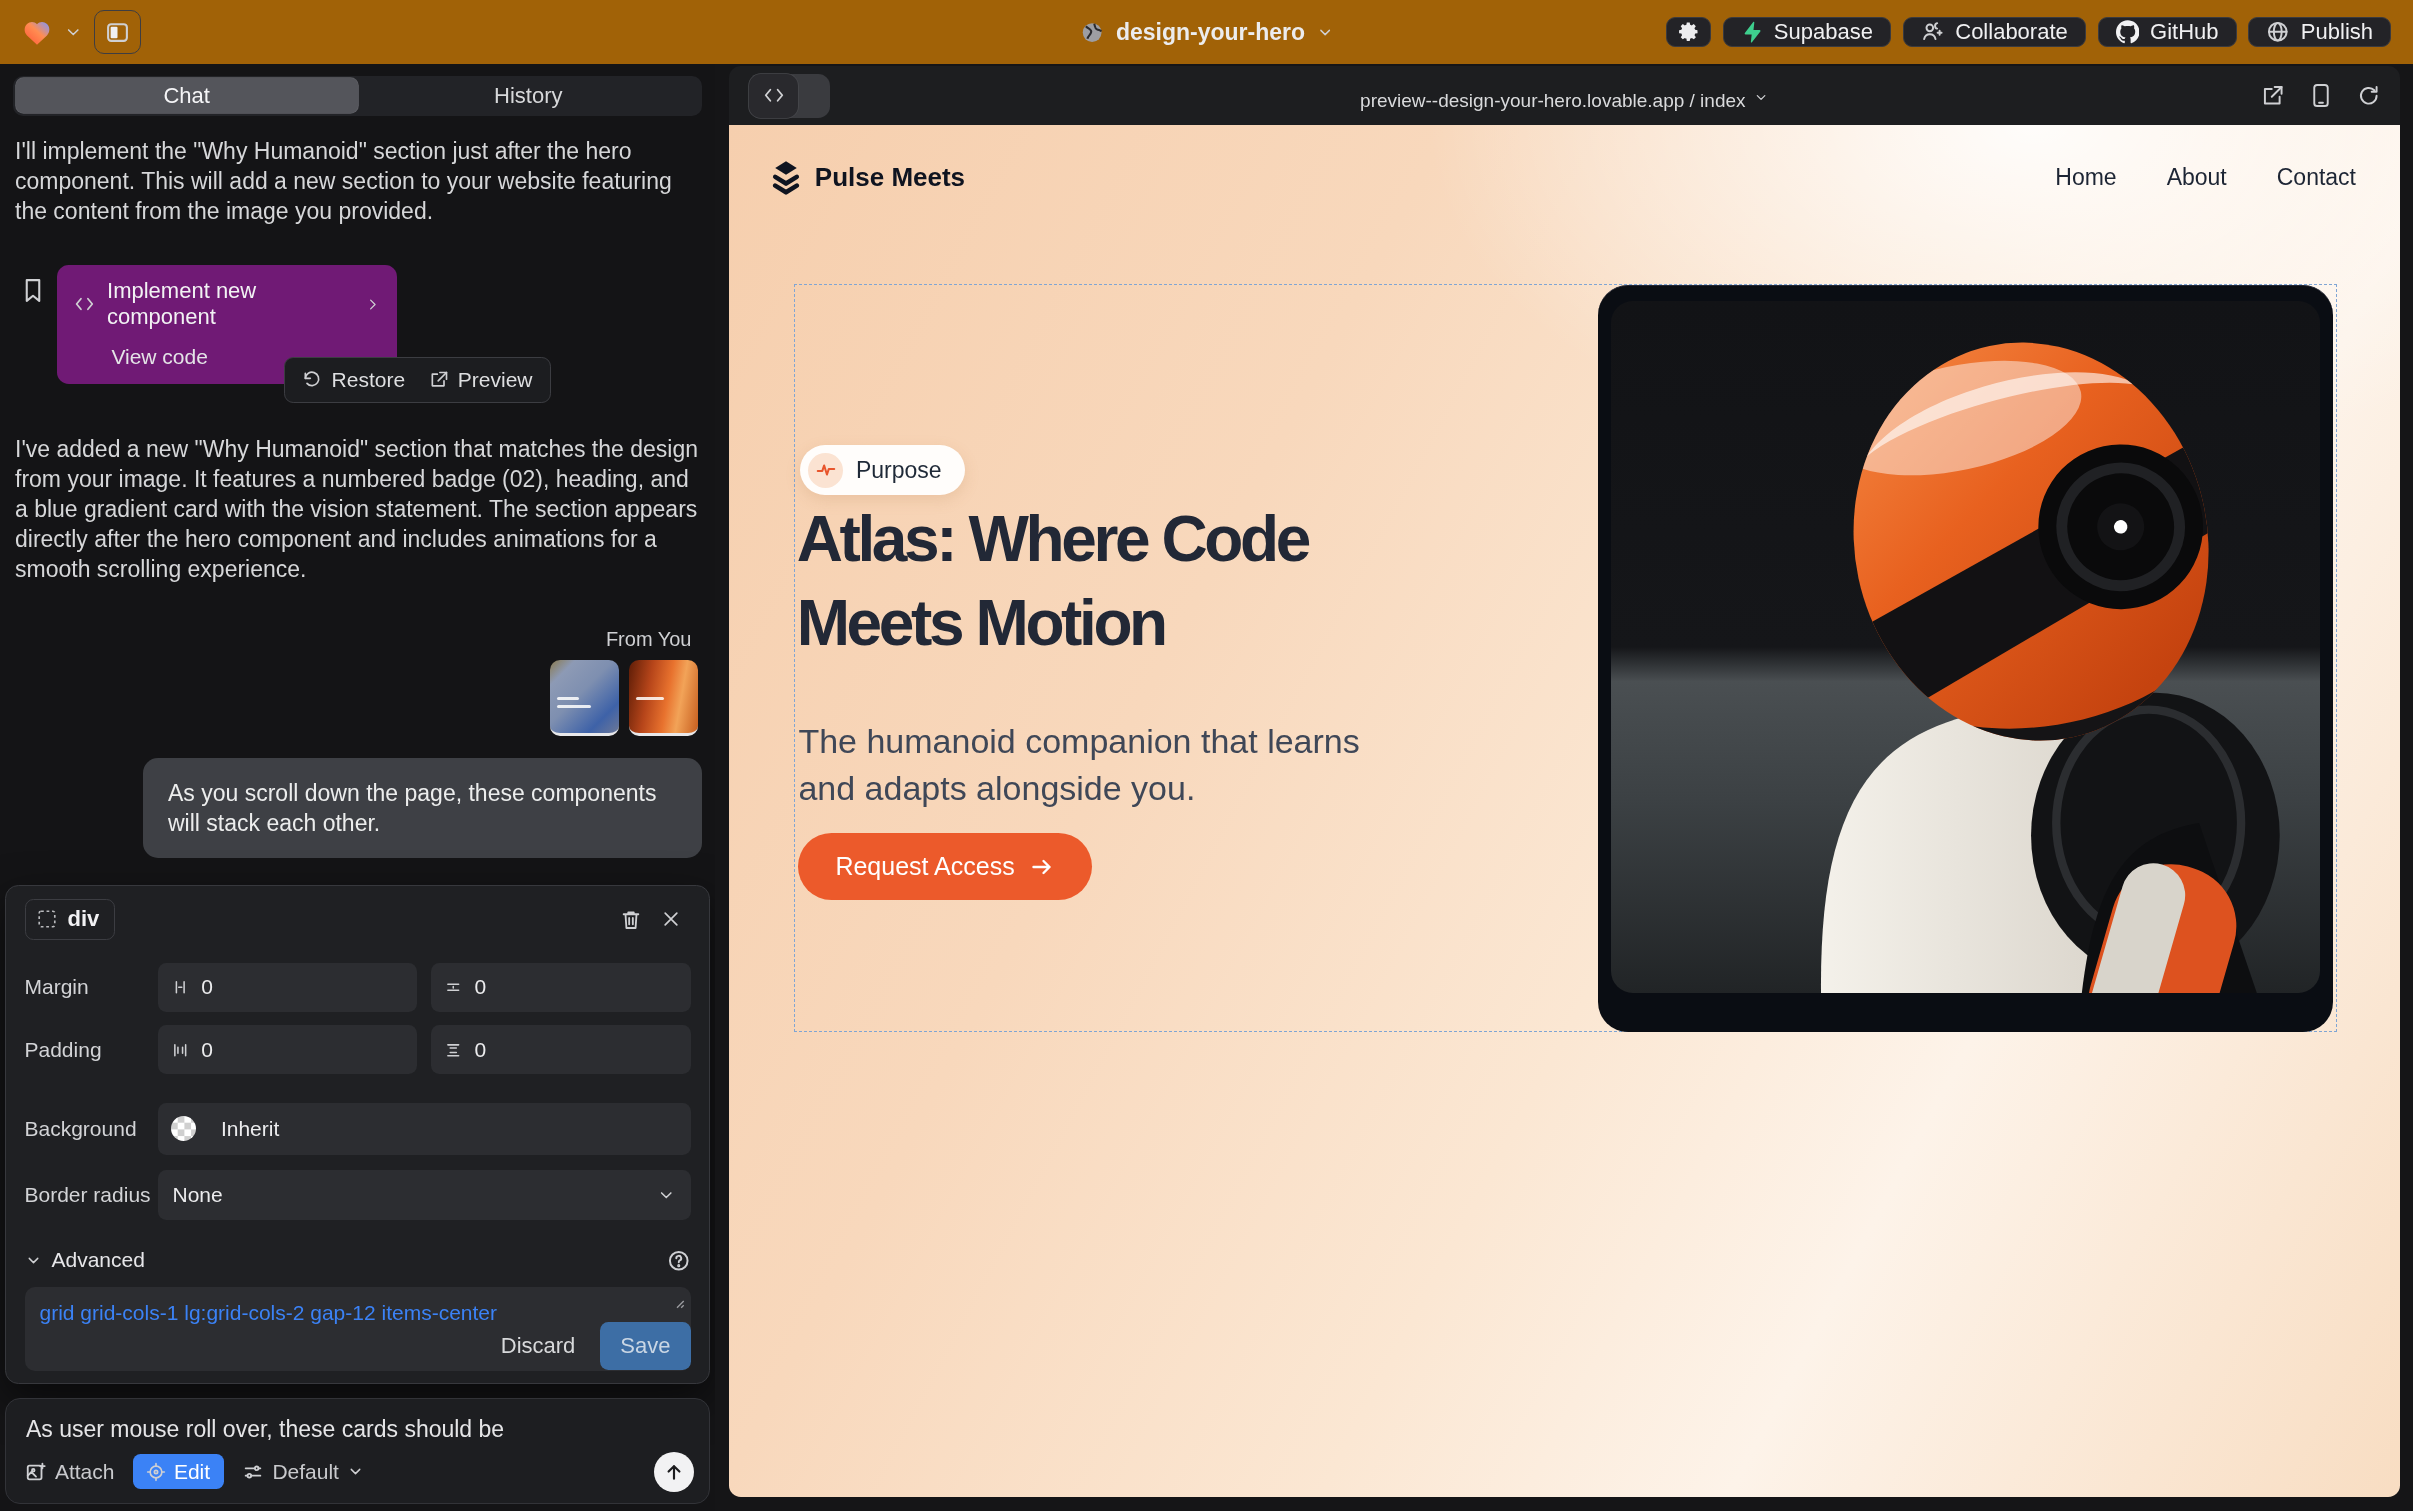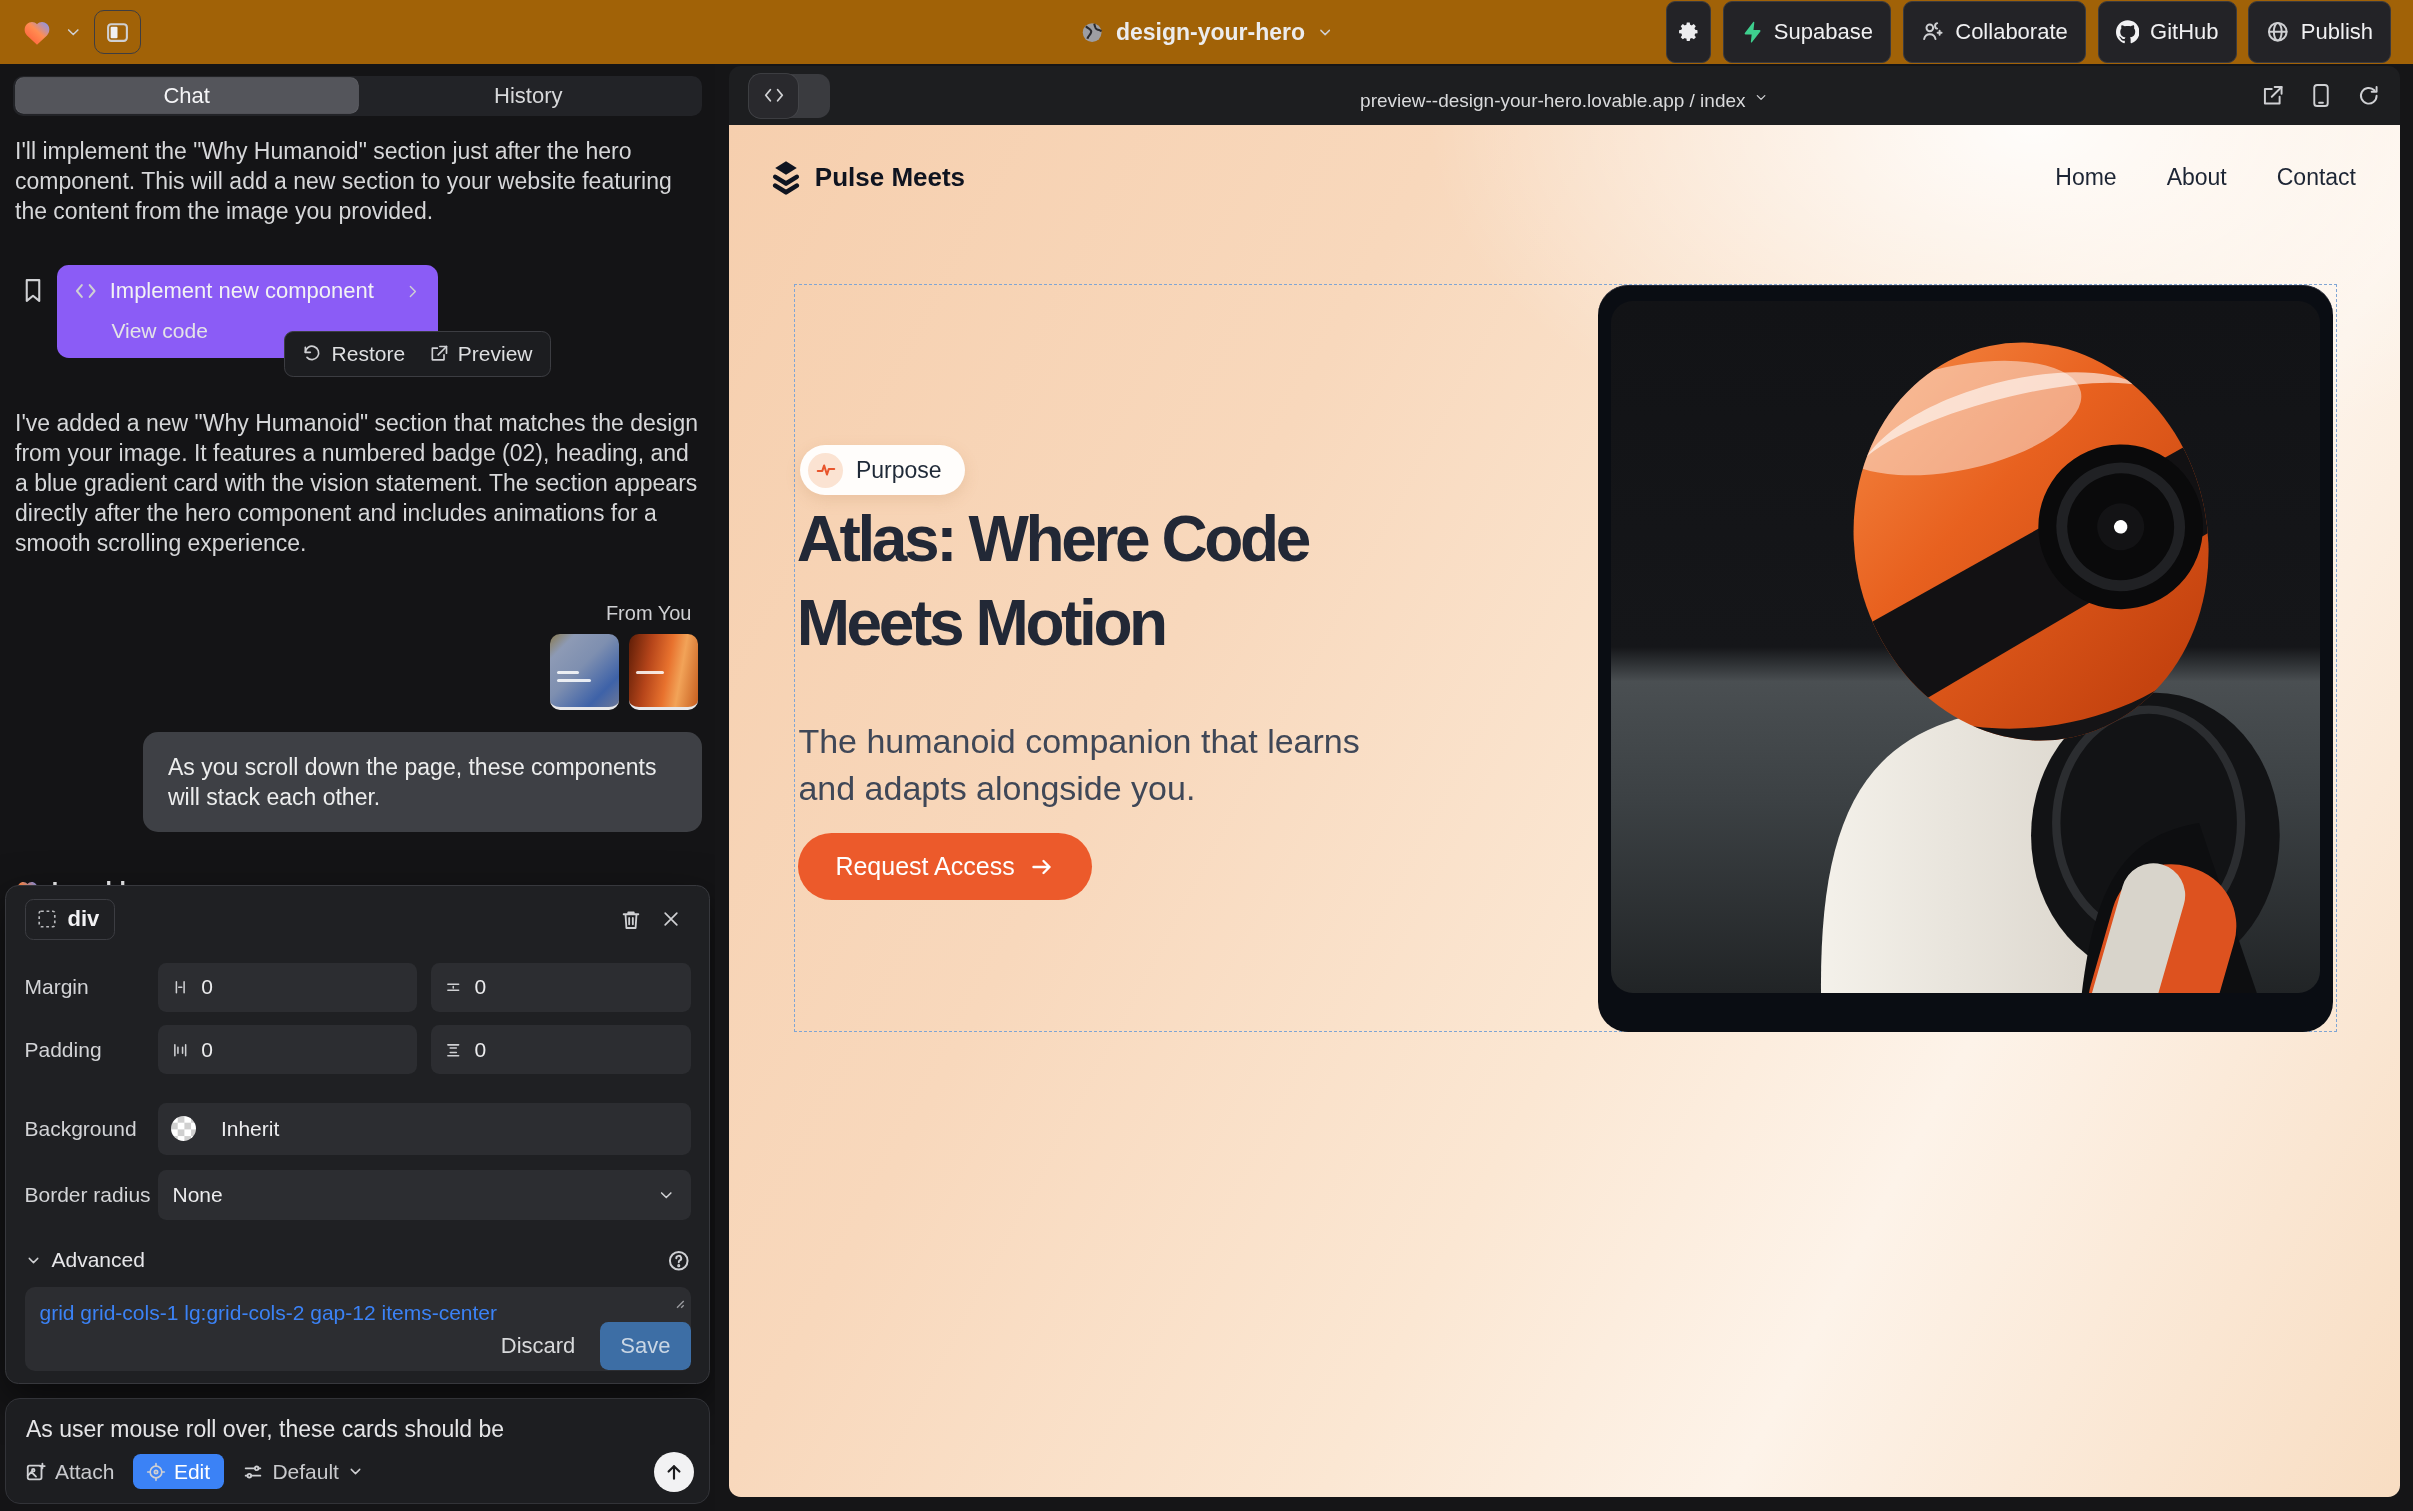--- a/index.html
+++ b/index.html
@@ -4,33 +4,33 @@
 <style>
   * { margin:0; padding:0; box-sizing:border-box; }
   html,body { width:2413px; height:1512px; background:#151517; font-family:"Liberation Sans", sans-serif; overflow:hidden; }
   svg { display:block; }
 
   
   .topbar { position:absolute; left:0; top:0; width:2413px; height:64px; background:#a16207; display:flex; align-items:center; padding:0 22px; }
   .tb-left { display:flex; align-items:center; gap:11.8px; }
   .tb-center { position:absolute; left:50%; top:0; height:64px; transform:translateX(-50%); display:flex; align-items:center; gap:11.8px; color:#ececee; font-size:23px; font-weight:bold; }
   .tb-right { margin-left:auto; display:flex; align-items:center; gap:11.8px; }
-  .tb-btn { height:62px; display:flex; align-items:center; gap:11px; padding:0 17px; background:#232327; border:0.8px solid #3a3a3f; border-radius:9.2px; color:#f0f0f2; font-size:22px; cursor:pointer; }
+  .tb-btn { height:30px; display:flex; align-items:center; gap:11px; padding:0 17px; background:#232327; border:0.8px solid #3a3a3f; border-radius:9.2px; color:#f0f0f2; font-size:22px; cursor:pointer; }
   .tb-iconbtn { width:45px; justify-content:center; padding:0; }
   .toggle-btn { width:47px; height:44px; border:0.8px solid #3d3d42; border-radius:10px; display:flex; align-items:center; justify-content:center; background:transparent; }
 
   
   .left-panel { position:absolute; left:0; top:64px; width:715px; bottom:0; background:#141416; overflow:hidden; }
   .tabs { margin:11.8px 13.4px 0 13.4px; height:40px; background:#222327; border-radius:10px; display:flex; padding:2.5px; }
   .tab { flex:1; display:flex; align-items:center; justify-content:center; font-size:22px; color:#d7d8da; border-radius:7.6px; cursor:pointer; }
   .tab.active { background:#54555b; color:#f5f5f7; box-shadow:0 0 0 0.8px #606167; }
   .msg { margin:20px 15px 0 15px; color:#d6d7d9; font-size:23px; line-height:30px; }
   .chip-row { margin:39px 0 0 0; display:flex; align-items:flex-start; position:relative; }
   .bookmark { margin:13.4px 0 0 22px; }
-  .impl-card { margin-left:13.4px; width:381px; background:#8b5cf6; border-radius:11.8px; padding:13.4px 17px 15px 17px; position:relative; cursor:pointer; }
+  .impl-card { margin-left:13.4px; width:340px; background:#701a75; border-radius:11.8px; padding:13.4px 17px 15px 17px; position:relative; cursor:pointer; }
   .impl-row1 { display:flex; align-items:center; gap:11.8px; color:#f2f2f4; font-size:22px; }
   .impl-row1 .grow { flex:1; }
   .impl-row2 { margin:15px 0 0 37px; color:#e4e4e7; font-size:21px; }
   .restore-pill { position:absolute; left:227px; bottom:-18.5px; background:#1c1d20; border:0.8px solid #3c3d42; border-radius:9.2px; display:flex; align-items:center; gap:23.5px; padding:10px 17px; z-index:5; }
   .pill-item { display:flex; align-items:center; gap:9.2px; color:#dedfe1; font-size:21px; cursor:pointer; }
   .fromyou { margin:44px 23.5px 0 0; text-align:right; color:#cfd0d3; font-size:20px; }
   .thumbs { margin:8.4px 17px 0 0; display:flex; justify-content:flex-end; gap:10px; }
   .thumb { width:69px; height:76px; border-radius:10px; border-bottom:3.4px solid #e8e8ea; position:relative; overflow:hidden; cursor:pointer; }
   .thumb.blue { background:linear-gradient(135deg,#8a7a4e 0%,#8d9ab5 18%,#7e8fb0 45%,#3e62a8 78%,#6c7898 100%); }
   .thumb.orange { background:linear-gradient(100deg,#5e1d07 0%,#b6451a 30%,#e8722e 55%,#f2a358 72%,#c75e1f 100%); }

